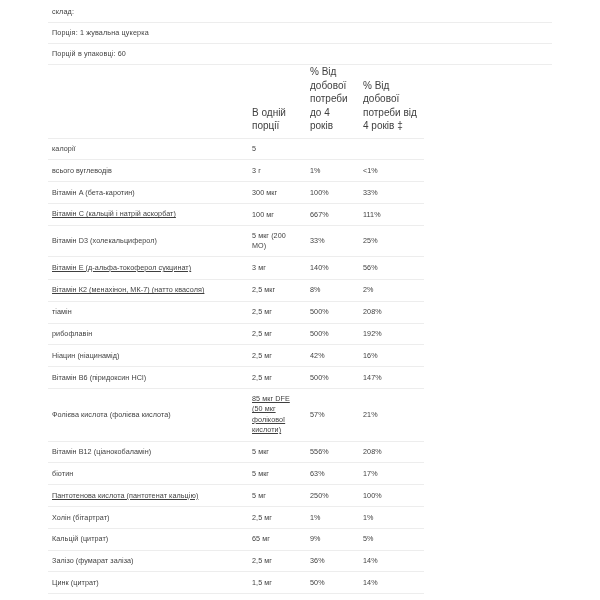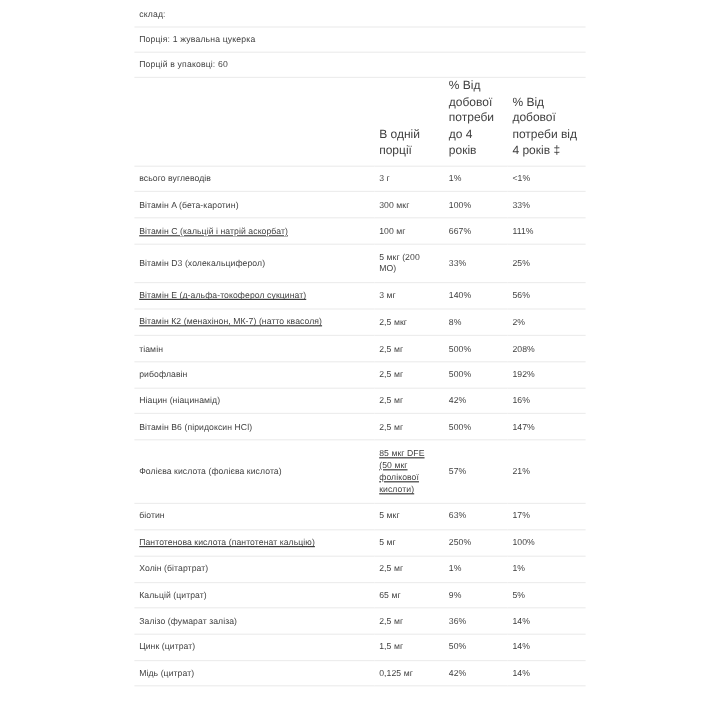--- a/index.html
+++ b/index.html
@@ -12,21 +12,21 @@
     height: 600px;
     font-family: "Liberation Sans", "DejaVu Sans", sans-serif;
     color: #3d3d3d;
     overflow: hidden;
   }
   .page {
     position: relative;
     width: 600px;
     height: 600px;
     box-sizing: border-box;
-    padding: 0 112px;
+    padding: 0 48px;
   }
   .intro-row {
     font-size: 7.2px;
     line-height: 1;
     color: #3f3f3f;
     border-bottom: 1px solid #ededed;
     padding: 6.5px 0 6.5px 4px;
     letter-spacing: 0.02em;
   }
   .intro-row:first-child {
@@ -91,20 +91,26 @@
     <thead>
       <tr>
         <th></th>
         <th>В одній порції</th>
         <th>% Від добової потреби до 4 років</th>
         <th>% Від добової потреби від 4 років ‡</th>
       </tr>
     </thead>
     <tbody id="facts-body">
         <tr>
+          <td>калорії</td>
+          <td>5</td>
+          <td></td>
+          <td></td>
+        </tr>
+        <tr>
           <td>всього вуглеводів</td>
           <td>3 г</td>
           <td>1%</td>
           <td>&lt;1%</td>
         </tr>
         <tr>
           <td>Вітамін A (бета-каротин)</td>
           <td>300 мкг</td>
           <td>100%</td>
           <td>33%</td>
@@ -157,20 +163,26 @@
           <td>500%</td>
           <td>147%</td>
         </tr>
         <tr>
           <td>Фолієва кислота (фолієва кислота)</td>
           <td class="multi">85 мкг DFE (50 мкг фолікової кислоти)</td>
           <td>57%</td>
           <td>21%</td>
         </tr>
         <tr>
+          <td>Вітамін B12 (ціанокобаламін)</td>
+          <td>5 мкг</td>
+          <td>556%</td>
+          <td>208%</td>
+        </tr>
+        <tr>
           <td>біотин</td>
           <td>5 мкг</td>
           <td>63%</td>
           <td>17%</td>
         </tr>
         <tr>
           <td class="multi">Пантотенова кислота (пантотенат кальцію)</td>
           <td>5 мг</td>
           <td>250%</td>
           <td>100%</td>

